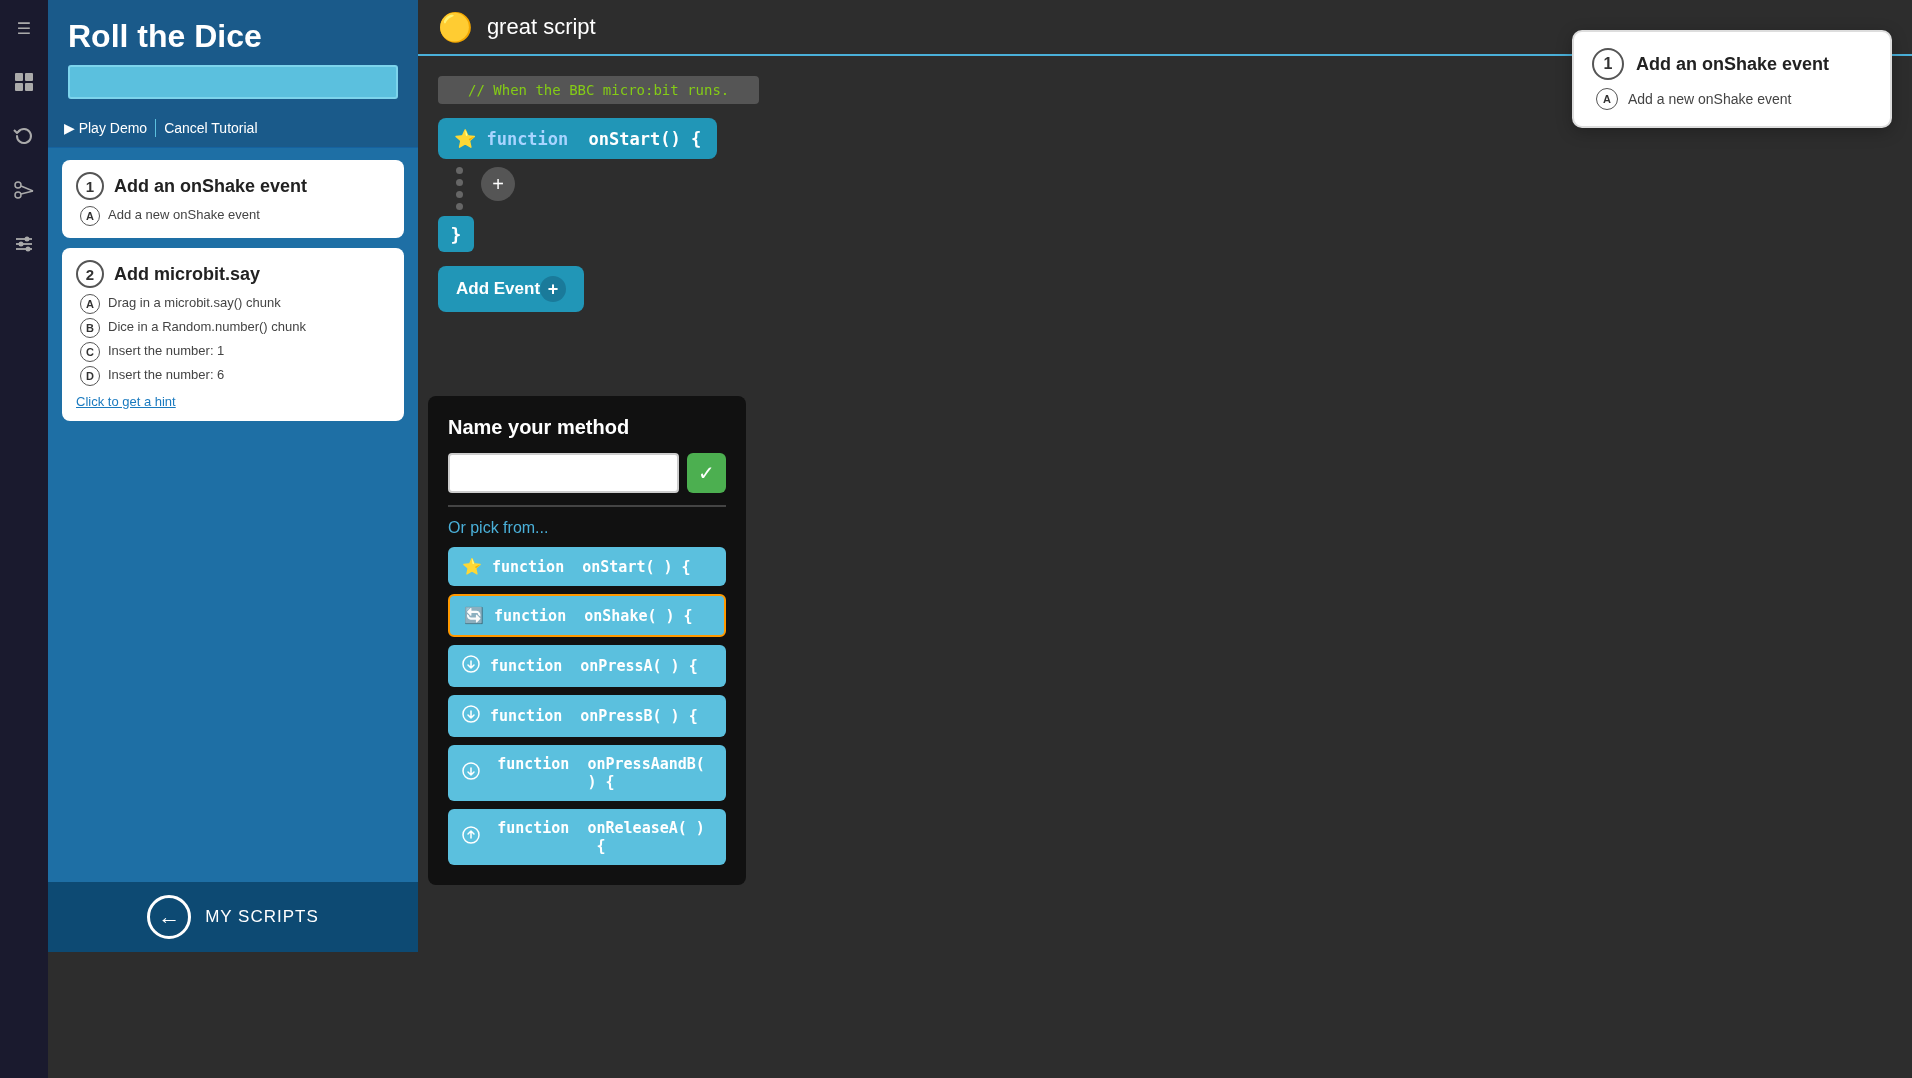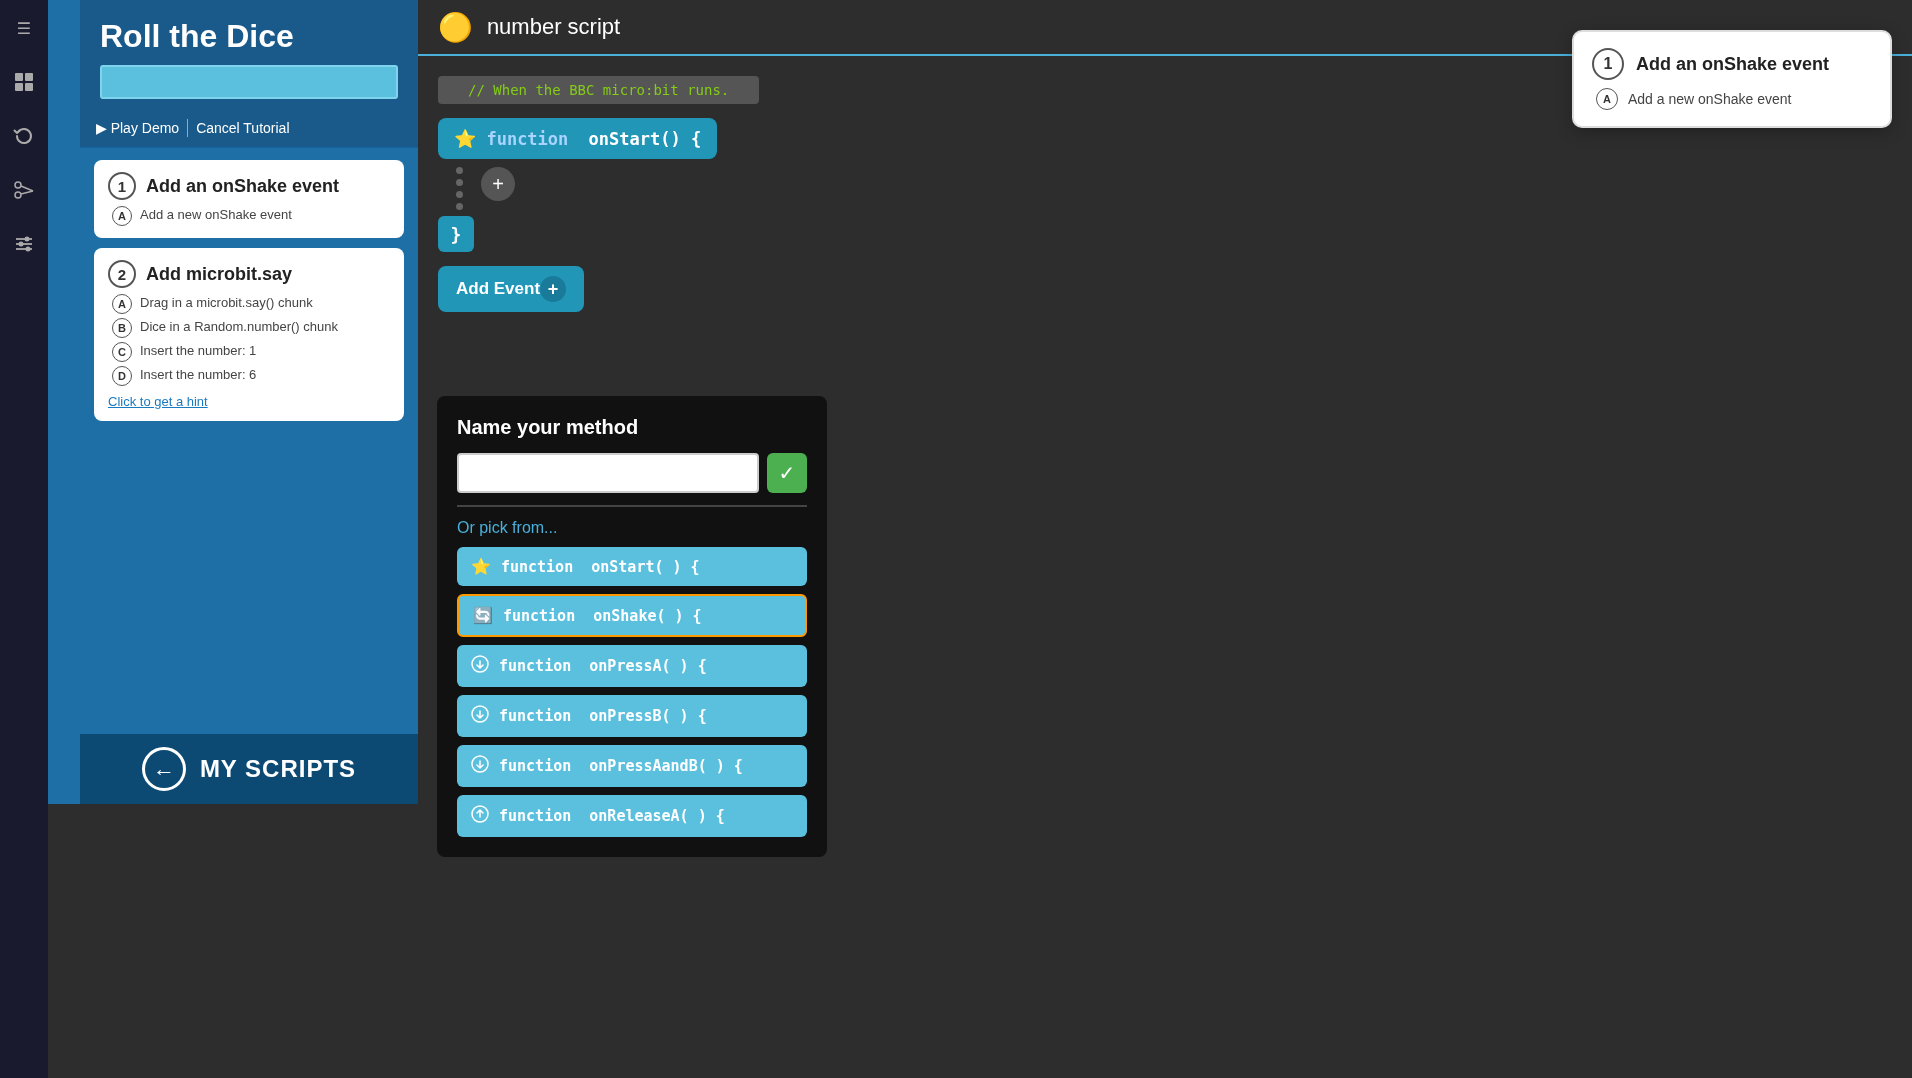--- a/index.html
+++ b/index.html
@@ -34,22 +34,21 @@
       border-radius: 4px;
     }
     .icon-bar-item.active { color: #fff; }
 
     
     .sidebar {
       width: 370px;
       background: #1e6fa5;
       display: flex;
       flex-direction: column;
-      height: 804px;
-      padding-left: 32px;
+      height: 952px;
     }
     .sidebar-header {
       background: #1a5a8a;
       padding: 18px 20px 10px 20px;
     }
     .sidebar-title {
       color: #fff;
       font-size: 32px;
       font-weight: bold;
       margin-bottom: 10px;
@@ -197,22 +196,22 @@
       border-radius: 50%;
       border: 3px solid #fff;
       display: flex;
       align-items: center;
       justify-content: center;
       color: #fff;
       font-size: 22px;
     }
     .my-scripts-label {
       color: #fff;
-      font-size: 24px;
-      font-weight: bold;
+      font-size: 17px;
+      font-weight: normal;
       letter-spacing: 1px;
     }
 
     
     .main-content {
       flex: 1;
       display: flex;
       flex-direction: column;
       background: #2d2d2d;
       position: relative;
@@ -346,22 +345,22 @@
       display: flex;
       align-items: center;
       justify-content: center;
       font-size: 18px;
     }
 
     
     .method-modal {
       position: absolute;
       top: 340px;
-      left: 19px;
-      width: 390px;
+      left: 10px;
+      width: 318px;
       background: #111;
       border-radius: 8px;
       padding: 20px;
       z-index: 20;
     }
     .method-modal-title {
       color: #fff;
       font-size: 20px;
       font-weight: bold;
       margin-bottom: 14px;
@@ -595,21 +594,21 @@
   <div class="my-scripts-footer">
     <div class="my-scripts-back-btn">←</div>
     <span class="my-scripts-label">MY SCRIPTS</span>
   </div>
 </div>
 
 <div class="main-content">
 
   <div class="top-bar">
     <span class="script-icon">🟡</span>
-    <span class="script-name">number script</span>
+    <span class="script-name">great script</span>
   </div>
 
   <div class="code-area">
     <div class="code-comment">// When the BBC micro:bit runs.</div>
     <br>
     <div class="function-block">
       <span class="function-star">⭐</span>
       <span style="color:#a8d4ff;">function</span>
       <span>&nbsp;onStart() {</span>
     </div>

